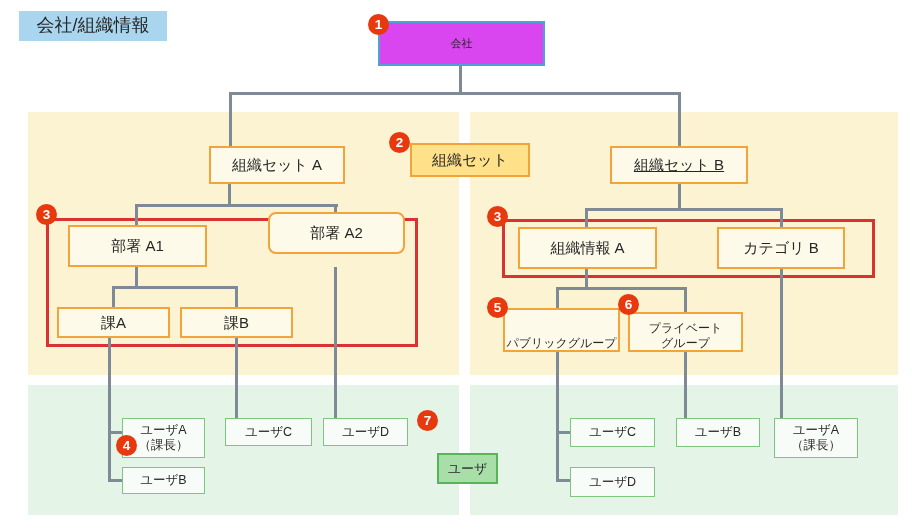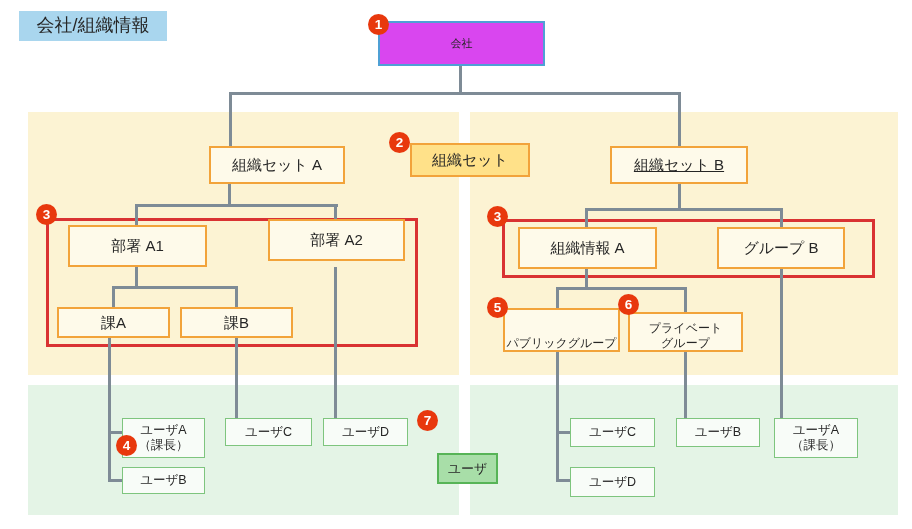--- a/index.html
+++ b/index.html
@@ -81,35 +81,35 @@
   <div class="node hl-yellow" style="left:410px;top:143px;width:120px;height:34px;align-items:center;">
     <span>組織セット</span>
   </div>
   <div class="node" style="left:610px;top:146px;width:138px;height:38px;text-decoration:underline;">
     <span>組織セット B</span>
   </div>
 
   <div class="node" style="left:68px;top:225px;width:139px;height:42px;">
     <span>部署 A1</span>
   </div>
-  <div class="node" style="left:268px;top:219px;width:137px;height:42px;">
+  <div class="node" style="left:268px;top:212px;width:137px;height:42px;border-radius:8px;">
     <span>部署 A2</span>
   </div>
   <div class="node" style="left:57px;top:307px;width:113px;height:31px;">
     <span>課A</span>
   </div>
   <div class="node" style="left:180px;top:307px;width:113px;height:31px;">
     <span>課B</span>
   </div>
 
   <div class="node" style="left:518px;top:227px;width:139px;height:42px;">
     <span>組織情報 A</span>
   </div>
   <div class="node" style="left:717px;top:227px;width:128px;height:42px;">
-    <span>グループ B</span>
+    <span>カテゴリ B</span>
   </div>
 
   <div class="node small" style="left:503px;top:308px;width:117px;height:44px;">
     <span>パブリックグループ</span>
   </div>
   <div class="node small" style="left:628px;top:312px;width:115px;height:40px;">
     <span>プライベート</span>
     <span>グループ</span>
   </div>
 

